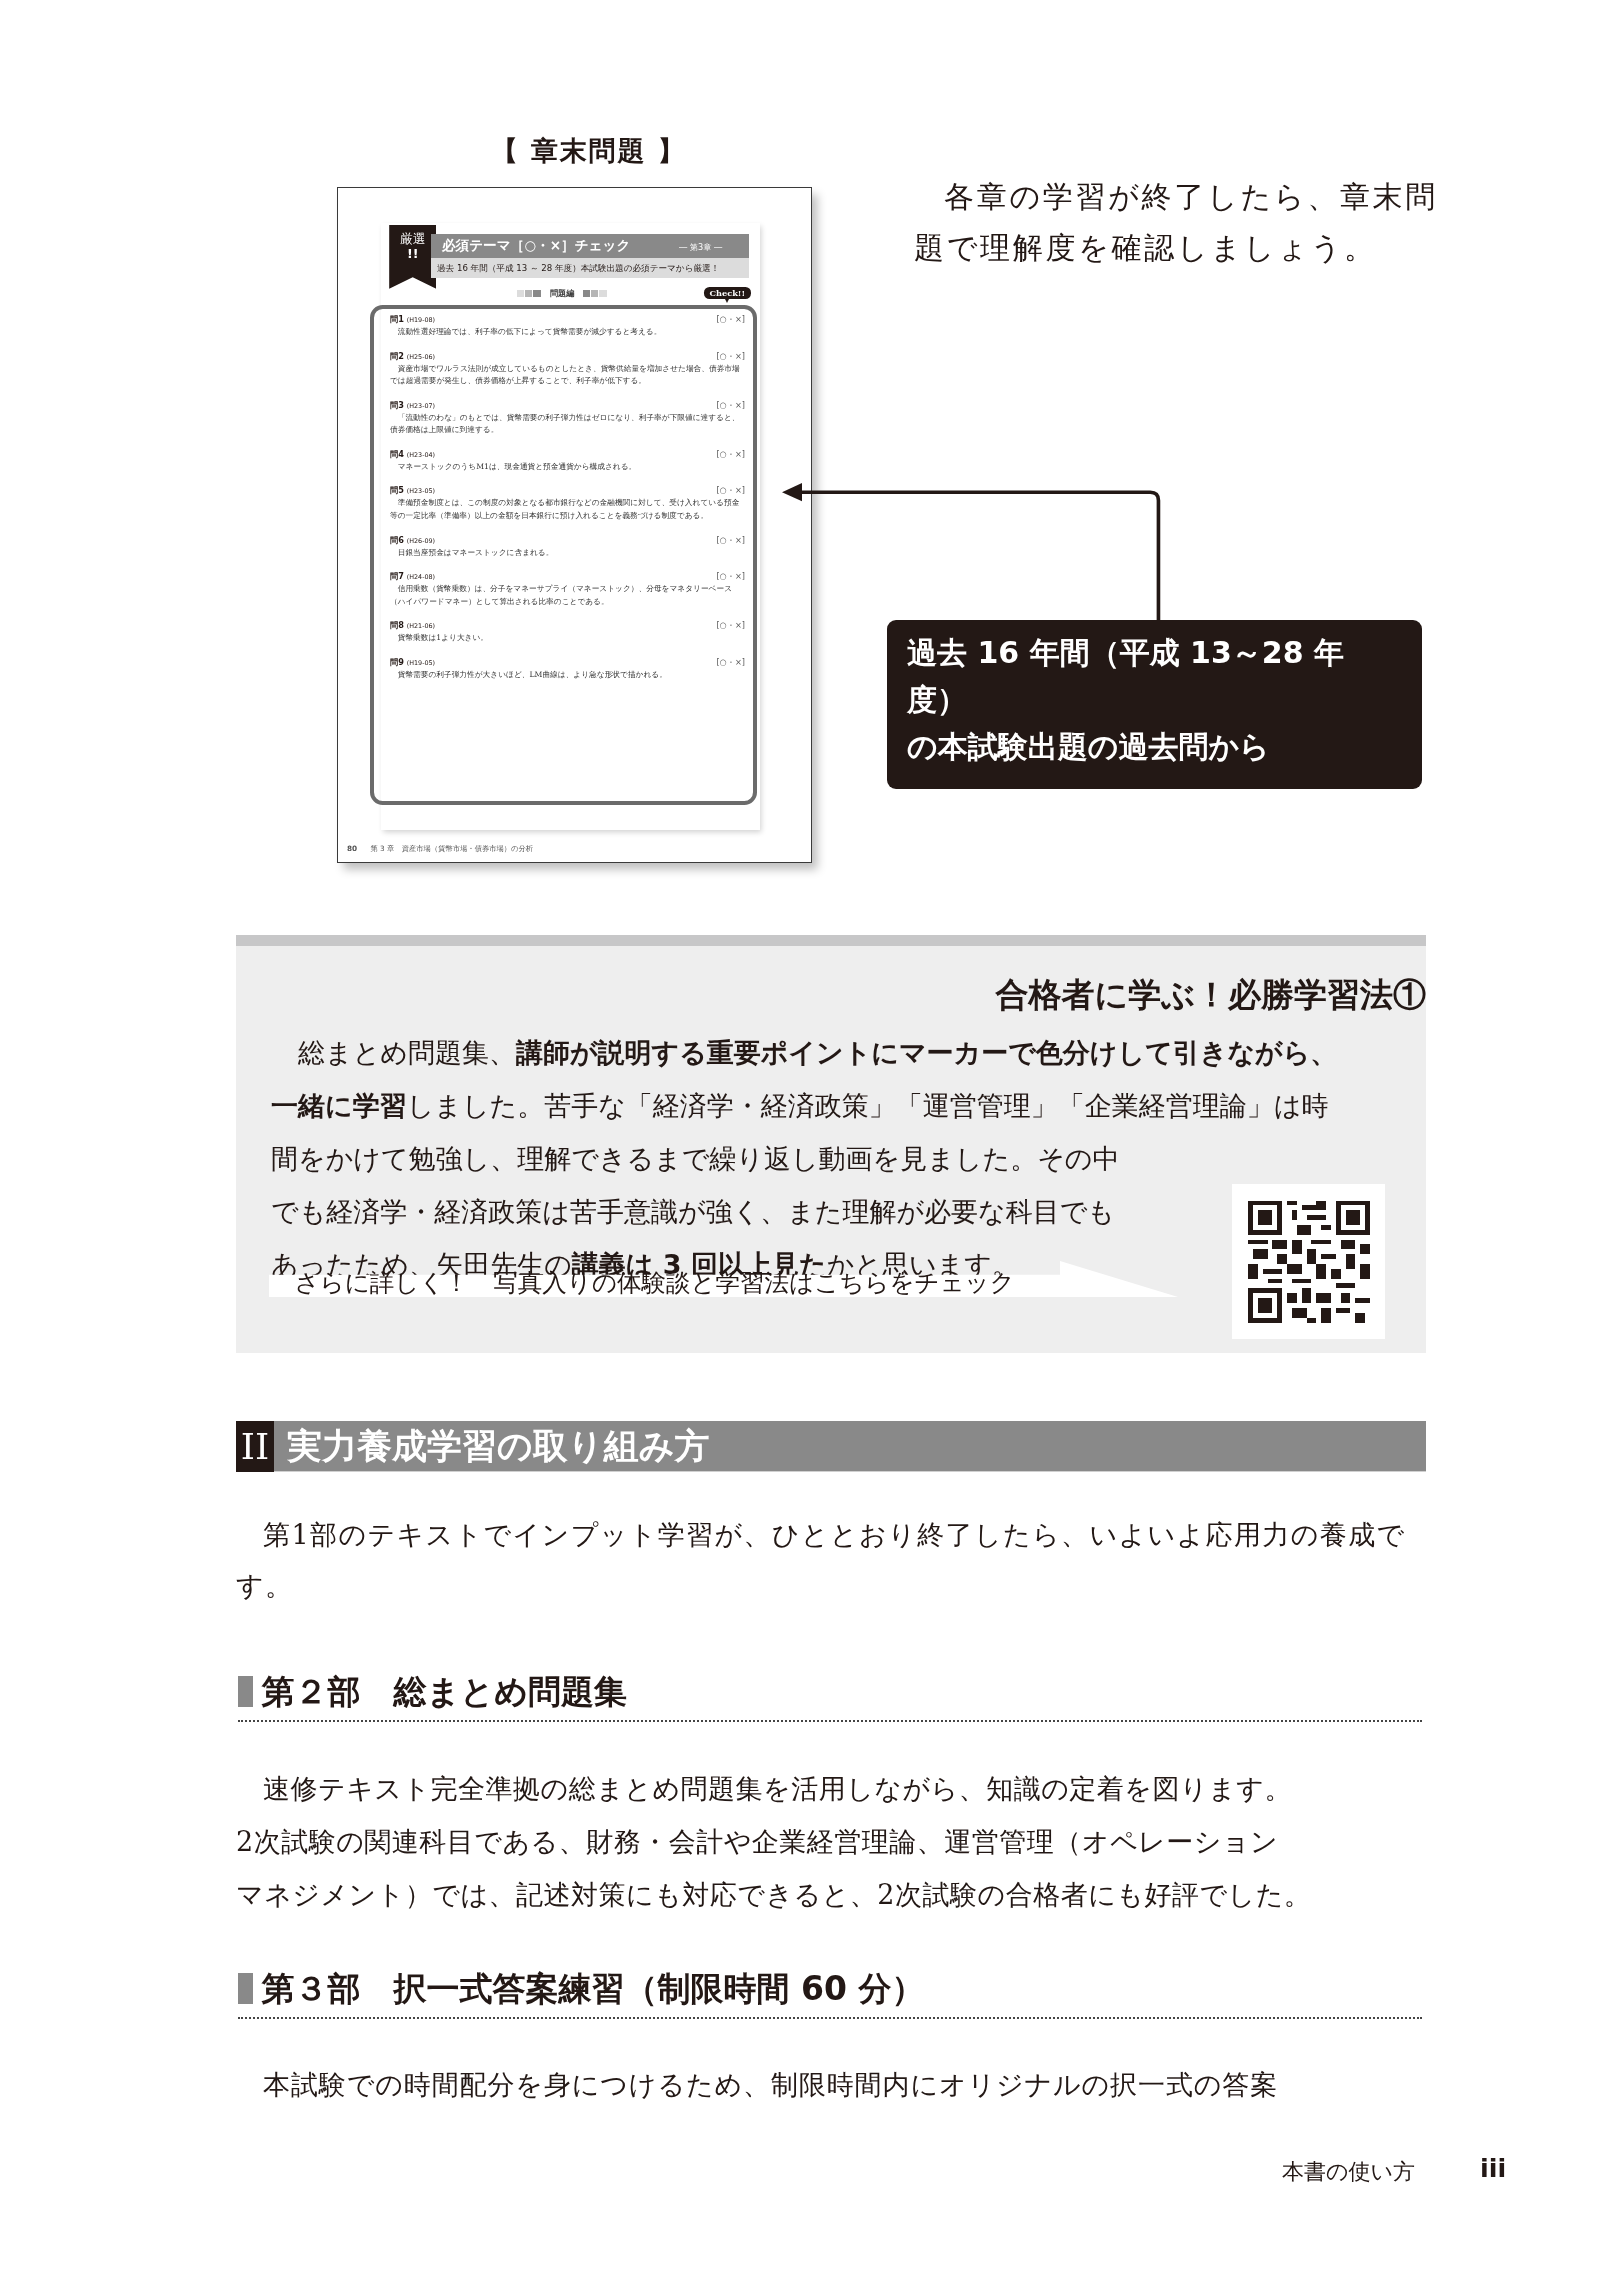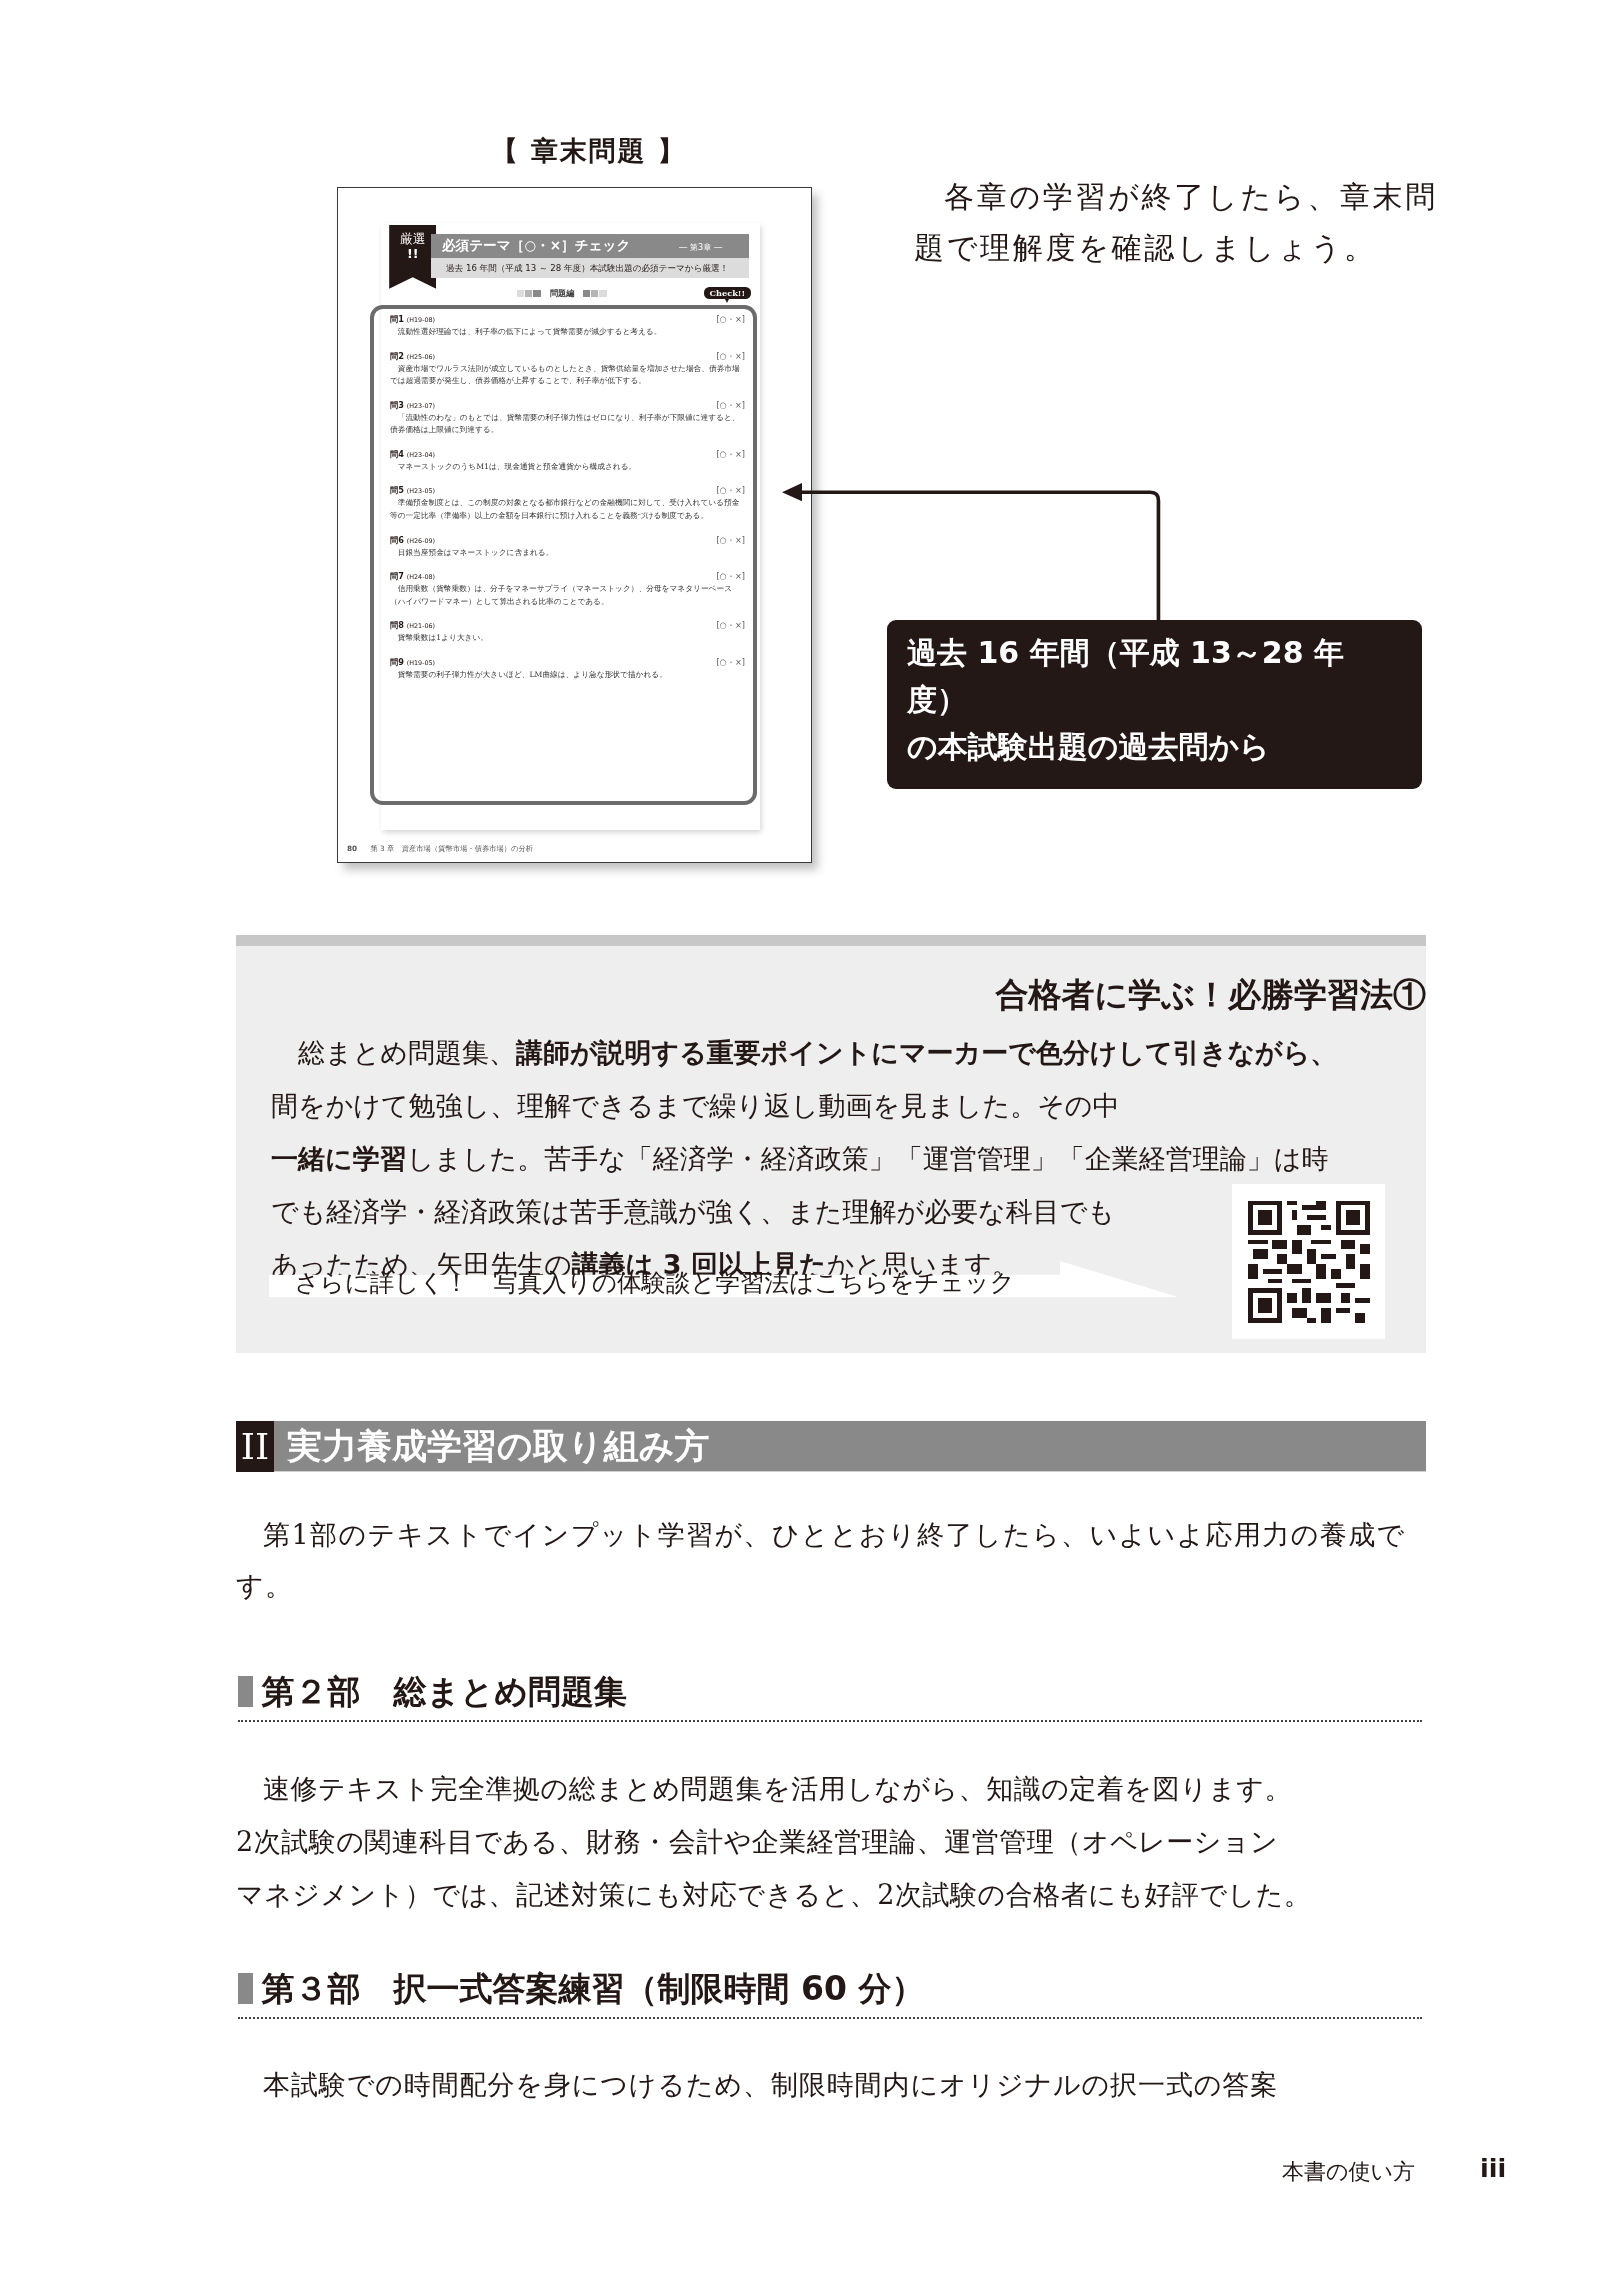--- a/index.html
+++ b/index.html
@@ -9,21 +9,21 @@
 
   
   #fig-caption { left: 491px; top: 133px; font-size: 27px; font-weight: bold; letter-spacing: 1.8px; }
   #sample-page { left: 337px; top: 187px; width: 475px; height: 676px; border: 1.8px solid #3a3a3a; background: #fff;
     box-shadow: 5.5px 7.3px 9px rgba(0,0,0,0.25); }
   #inner-sheet { left: 43px; top: 35px; width: 379px; height: 607px; background: #fff; box-shadow: 1.8px 2.7px 5.5px rgba(0,0,0,0.18); }
   #header-bar { left: 50px; top: 11px; width: 318px; height: 23.6px; background: #898989; color: #fff;
     font-size: 13.6px; font-weight: bold; line-height: 23.6px; padding-left: 11px; white-space: nowrap; }
   #header-bar .sub { font-size: 8.2px; font-weight: normal; margin-left: 44px; }
   #subheader-bar { left: 50px; top: 35px; width: 318px; height: 20px; background: #dcdcdc; font-size: 8.6px;
-    line-height: 20px; padding-left: 15px; white-space: nowrap; }
+    line-height: 20px; padding-left: 6px; white-space: nowrap; }
   #ribbon { left: 8.2px; top: 1.8px; width: 47px; height: 64px; background: #231815; color: #fff; text-align: center;
     clip-path: polygon(0 0,100% 0,100% 100%,50% 82%,0 100%); }
   #ribbon .r1 { font-size: 12.7px; line-height: 16.4px; padding-top: 6.4px; font-family: "DejaVu Serif", serif; }
   #ribbon .r2 { font-size: 12.7px; line-height: 12.7px; font-weight: bold; }
   #section-label { left: 136px; top: 65px; font-size: 8.2px; font-weight: bold; color: #3a3a3a; white-space: nowrap; }
   .sq { display: inline-block; width: 7.3px; height: 7.3px; margin-right: 0.9px; vertical-align: middle; }
   #check-badge { left: 323px; top: 64px; background: #231815; color: #fff; font-size: 8.2px; font-weight: bold;
     padding: 0.9px 5.5px; border-radius: 5.5px; font-family: "DejaVu Serif", serif; }
   #check-badge::after { content: ""; position: absolute; left: 50%; bottom: -4.5px; margin-left: -2.7px;
     border-left: 2.7px solid transparent; border-right: 2.7px solid transparent; border-top: 4.5px solid #231815; }
@@ -190,22 +190,22 @@
 
 <div class="abs" id="callout">
   <div>過去 16 年間（平成 13～28 年度）</div>
   <div>の本試験出題の過去問から</div>
 </div>
 
 <div class="abs" id="tips-box">
   <div class="abs" id="tips-title">合格者に学ぶ！必勝学習法①</div>
   <div class="abs" id="tips-body">
     <div class="line indent"><span>総まとめ問題集、</span><b>講師が説明する重要ポイントにマーカーで色分けして引きながら、</b></div>
+    <div class="line"><b>一緒に学習</b><span>しました。苦手な「経済学・経済政策」「運営管理」「企業経営理論」は時</span></div>
     <div class="line"><span>間をかけて勉強し、理解できるまで繰り返し動画を見ました。その中</span></div>
-    <div class="line"><b>一緒に学習</b><span>しました。苦手な「経済学・経済政策」「運営管理」「企業経営理論」は時</span></div>
     <div class="line"><span>でも経済学・経済政策は苦手意識が強く、また理解が必要な科目でも</span></div>
     <div class="line"><span>あったため、矢田先生の</span><b>講義は 3 回以上見た</b><span>かと思います。</span></div>
   </div>
   <div class="abs" id="tips-link">
     <div class="abs" id="tips-link-shape"></div>
     <div class="abs" id="tips-link-text">さらに詳しく！　写真入りの体験談と学習法はこちらをチェック</div>
   </div>
   <div class="abs" id="qr-frame">
     <svg class="abs" id="qr-code" viewBox="0 0 25 25" shape-rendering="crispEdges">
       <rect x="0" y="0" width="7" height="7" fill="#231815"></rect>

